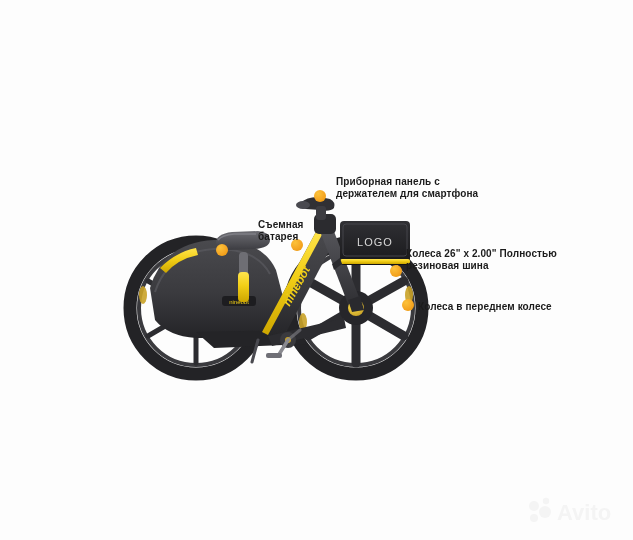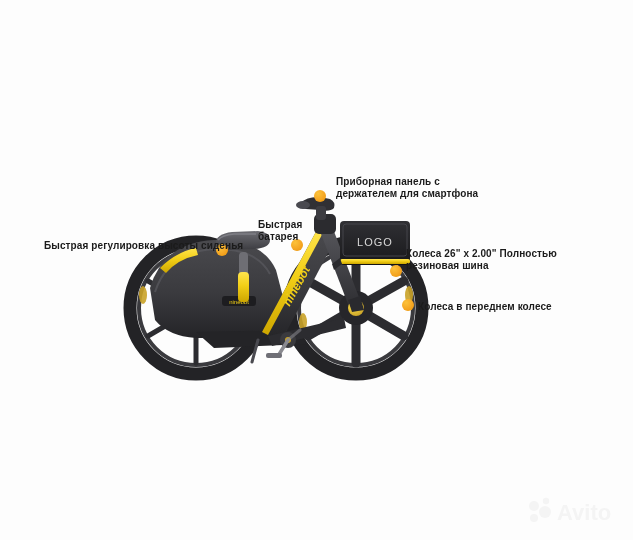--- a/index.html
+++ b/index.html
@@ -186,24 +186,23 @@
 
   <div class="dot" style="left:314px; top:190px; width:12px; height:12px;"></div>
   <div class="dot" style="left:291px; top:239px; width:12px; height:12px;"></div>
   <div class="dot" style="left:216px; top:244px; width:12px; height:12px;"></div>
   <div class="dot" style="left:390px; top:265px; width:12px; height:12px;"></div>
   <div class="dot" style="left:402px; top:299px; width:12px; height:12px;"></div>
 
   <div class="label" id="lbl-dashboard">Приборная панель с
 держателем для смартфона</div>
 
-  <div class="label" id="lbl-battery">Быстрая
+  <div class="label" id="lbl-battery">Съемная
 батарея</div>
 
-  <div class="label" id="lbl-seat">Быстрая регулировка высоты сиденья</div>
 
   <div class="label" id="lbl-wheels">Колеса 26" x 2.00" Полностью
 резиновая шина</div>
 
   <div class="label" id="lbl-motor">Колеса в переднем колесе</div>
 
   <svg id="watermark" viewBox="0 0 96 28">
     <g fill="#f4f4f4">
       <circle cx="7" cy="9" r="5"></circle>
       <circle cx="7" cy="21" r="4"></circle>

